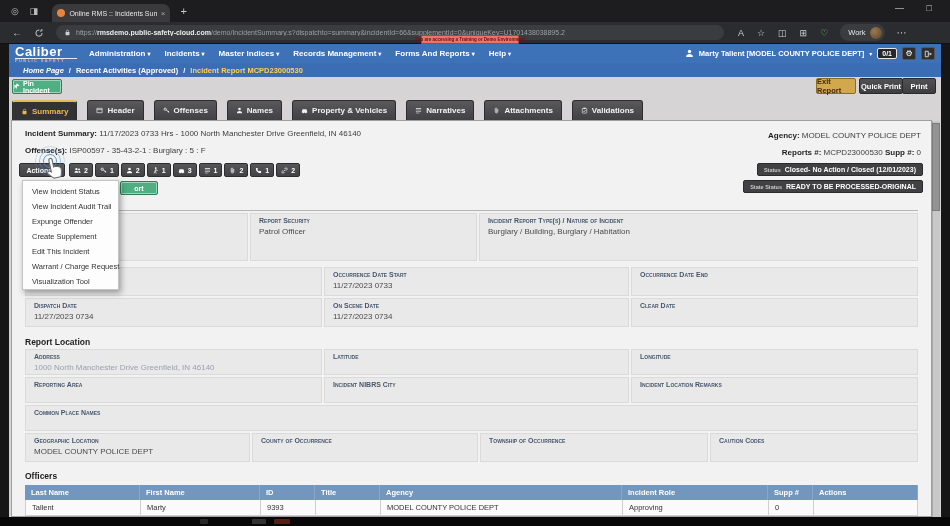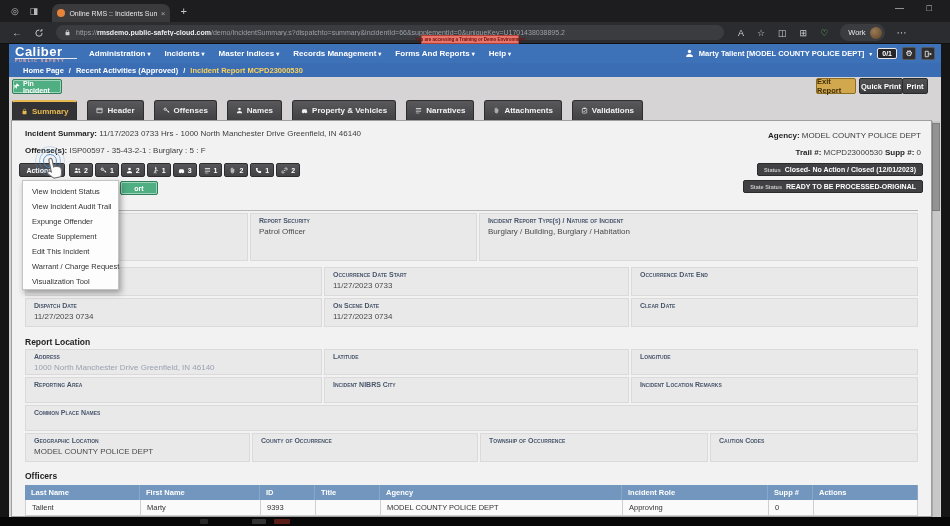--- a/index.html
+++ b/index.html
@@ -42,21 +42,21 @@
   .username { font-size:7.5px; font-weight:bold; white-space:nowrap; }
   .counter { background:#26262a; border:1px solid #e6e6e6; border-radius:2px; font-size:7px; font-weight:bold; padding:1px 4px; }
   .sqbtn { width:14px; height:13px; background:#2e2e31; border:1px solid #55555a; border-radius:2px; color:#fff;
            display:flex; align-items:center; justify-content:center; font-size:8px; }
   .envbanner { left:421px; top:35px; width:98px; height:9px; background:#e8756b; border:1px solid #b53e34; color:#70100c;
                font-size:4.5px; font-weight:bold; display:flex; align-items:center; justify-content:center; white-space:nowrap; z-index:9; }
 
   
   .crumbbar { left:9px; top:63px; width:932px; height:14px; background:#3a6db4; display:flex; align-items:center; color:#fff; font-size:7.5px; font-weight:bold; }
   .crumbbar > * { margin-left:5px; }
-  .crumbbar .first { margin-left:14px; }
+  .crumbbar .first { margin-left:14px;font-style:italic; }
   .crumb-cur { color:#ffd257; }
 
   
   .content { left:9px; top:77px; width:932px; height:440px; background:#d6d4d4; }
 
   .greenbtn { background:#4fae82; border:1px solid #2f7f59; box-shadow:inset 0 0 0 1px rgba(255,255,255,.45); border-radius:2px;
               color:#fff; font-size:7px; font-weight:bold; display:flex; align-items:center; justify-content:center; gap:3px; }
   .goldbtn  { background:#d2a84e; border:1px solid #8a6d22; border-radius:2px; color:#3f2e08; font-size:7.5px; font-weight:bold;
               display:flex; align-items:center; justify-content:center; }
   .darkbtn  { background:linear-gradient(#515154,#3e3e41); border:1px solid #2a2a2c; border-radius:2px; color:#fff; font-size:7.5px;
@@ -261,21 +261,21 @@
   <div class="abs content"></div>
 
   <div class="abs greenbtn" style="left:12px;top:79px;width:50px;height:15px;">
     <svg class="ic" style="width:7px;height:7px">
         <use href="#i-pin"></use>
       </svg>
     <span>Pin Incident</span>
   </div>
   <div class="abs goldbtn" style="left:816px;top:78px;width:40px;height:16px;">Exit Report</div>
   <div class="abs darkbtn" style="left:859px;top:78px;width:44px;height:16px;">Quick Print</div>
-  <div class="abs darkbtn" style="left:902px;top:78px;width:26px;height:16px;">Print</div>
+  <div class="abs darkbtn" style="left:902px;top:78px;width:34px;height:16px;">Print</div>
 
   <div class="abs tabs">
     <div class="tab active">
         <svg class="ic" style="width:7px;height:7px">
           <use href="#i-lock"></use>
         </svg>
         <span>Summary</span>
       </div>
     <div class="tab">
         <svg class="ic" style="width:7px;height:7px">
@@ -325,21 +325,21 @@
     <div class="sumline" style="left:13px;top:8px;">
       <b>Incident Summary:</b> <span>11/17/2023 0733 Hrs - 1000 North Manchester Drive Greenfield, IN 46140</span>
     </div>
     <div class="sumline" style="left:13px;top:25px;">
       <b>Offense(s):</b> <span>ISP00597 - 35-43-2-1 : Burglary : 5 : F</span>
     </div>
     <div class="sumline rline" style="top:10px;">
       <b>Agency:</b> <span>MODEL COUNTY POLICE DEPT</span>
     </div>
     <div class="sumline rline" style="top:27px;">
-      <b>Trail #:</b> <span>MCPD23000530</span>
+      <b>Reports #:</b> <span>MCPD23000530</span>
       <b>Supp #:</b> <span>0</span>
     </div>
 
     <div class="cbtn actbtn">
       <b>Actions</b>
         <span style="font-size:5px">▾</span>
     </div>
     <div class="cntrow">
       <span class="cbtn">
           <svg class="ic" style="width:7px;height:7px">

